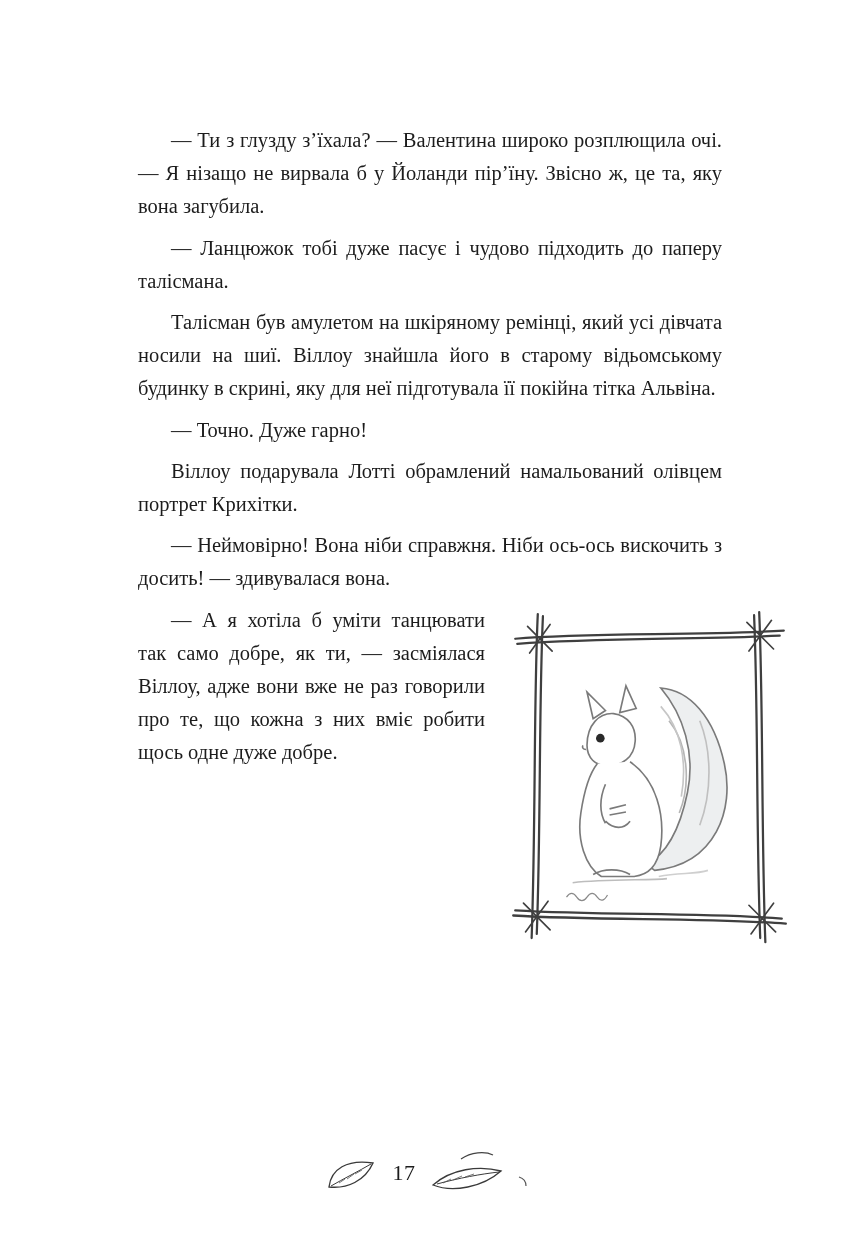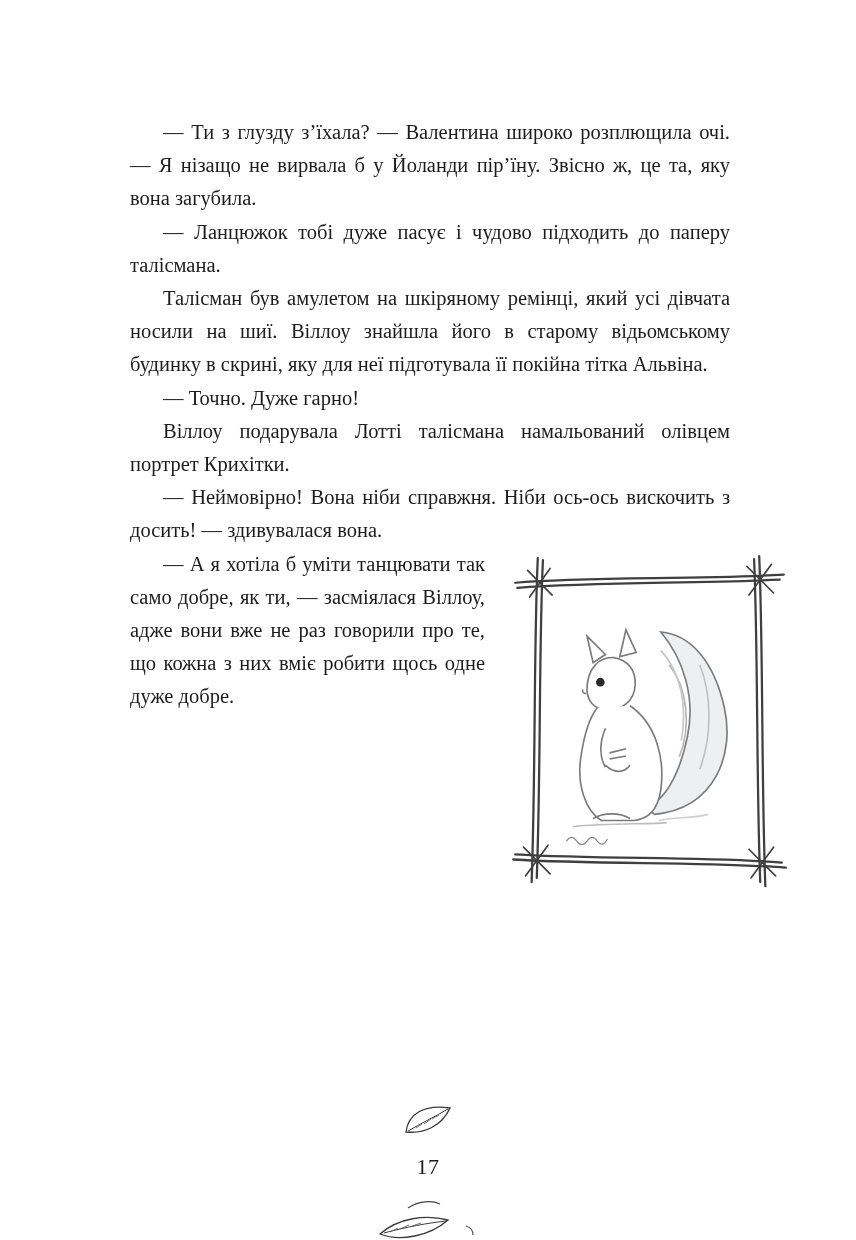--- a/index.html
+++ b/index.html
@@ -16,21 +16,21 @@
     font-family: "Liberation Serif", "DejaVu Serif", serif;
     color: #1c1c1c;
   }
   .content {
     position: absolute;
     left: 130px;
     top: 116px;
     width: 600px;
   }
   .content p {
-    margin: 0;
+    margin: 8px;
     text-indent: 33px;
     font-size: 20.5px;
     line-height: 33.2px;
     text-align: justify;
     color: #1c1c1c;
   }
   figure.illustration {
     float: right;
     width: 287px;
     margin: 4px -62px 10px 20px;
@@ -44,39 +44,38 @@
   .footer {
     position: absolute;
     left: 0;
     right: 0;
     top: 1138px;
     height: 70px;
     display: flex;
     justify-content: center;
     align-items: center;
     gap: 16px;
-    flex-direction: column;
   }
   .page-number {
     font-size: 22px;
     color: #1c1c1c;
     letter-spacing: 0.02em;
   }
   .deco svg { display: block; }
 </style>
 </head>
 <body>
 
 <div class="page">
   <div class="content">
     <p>— Ти з глузду з’їхала? — Валентина широко розплющила очі. — Я нізащо не вирвала б у Йоланди пір’їну. Звісно ж, це та, яку вона загубила.</p>
     <p>— Ланцюжок тобі дуже пасує і чудово підходить до паперу талісмана.</p>
     <p>Талісман був амулетом на шкіряному ремінці, який усі дівчата носили на шиї. Віллоу знайшла його в старому відьомському будинку в скрині, яку для неї підготувала її покійна тітка Альвіна.</p>
     <p>— Точно. Дуже гарно!</p>
-    <p>Віллоу подарувала Лотті талісмана намальований олівцем портрет Крихітки.</p>
+    <p>Віллоу подарувала Лотті обрамлений намальований олівцем портрет Крихітки.</p>
     <p>— Неймовірно! Вона ніби справжня. Ніби ось-ось вискочить з досить! — здивувалася вона.</p>
 
     <figure class="illustration">
       <svg viewBox="0 0 280 330" xmlns="http://www.w3.org/2000/svg">
 
         <g stroke="#3f3f3f" stroke-width="2.2" fill="none" stroke-linecap="round">
           <path d="M10 30 C80 24 190 27 272 22"></path>
           <path d="M12 35 C90 29 180 31 268 27"></path>
           <path d="M32 6 C28 90 30 210 26 322"></path>
           <path d="M37 8 C33 95 35 210 31 318"></path>

